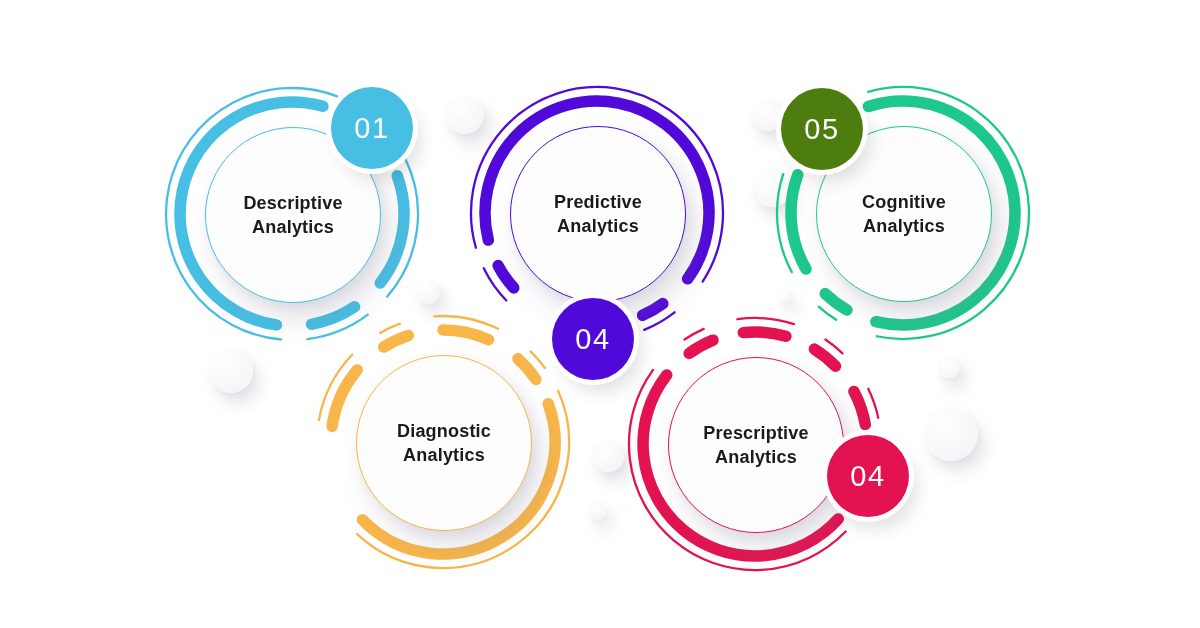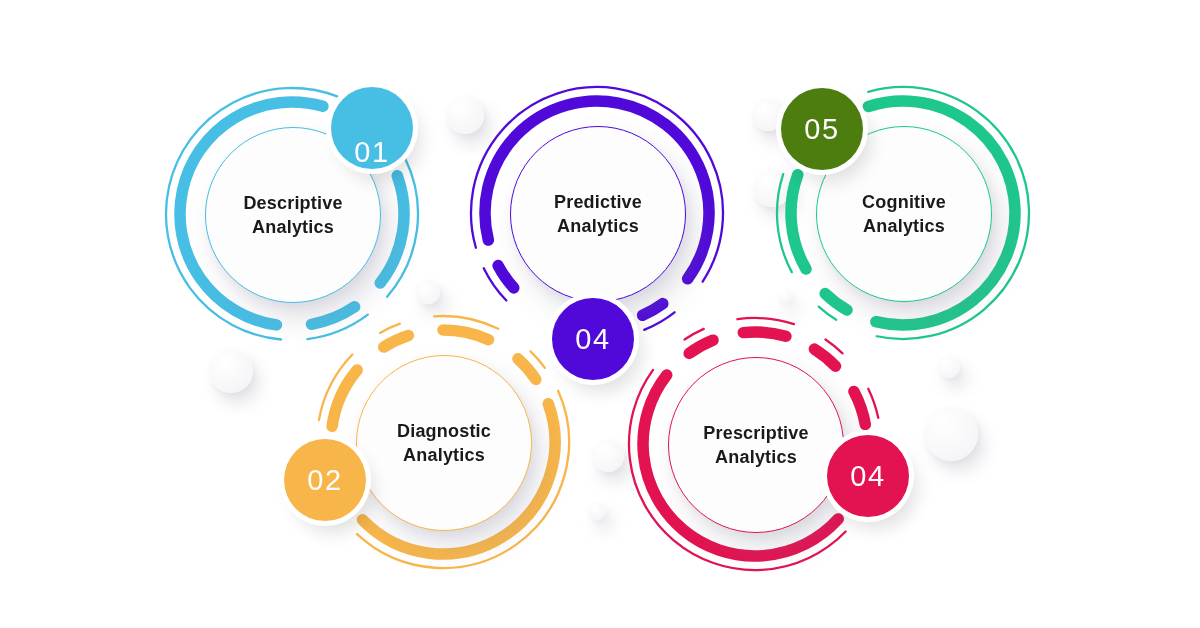--- a/index.html
+++ b/index.html
@@ -88,29 +88,26 @@
       <path d="M 836.23 319.85 A 126 126 0 0 1 818.69 306.64" fill="none" stroke="#1EC78C" stroke-width="2.3" stroke-linecap="round"></path>
       <path d="M 791.75 272.15 A 126 126 0 0 1 783.17 174.06" fill="none" stroke="#1EC78C" stroke-width="2.3" stroke-linecap="round"></path>
       <path d="M 868.39 106.48 A 112 112 0 1 1 875.90 321.67" fill="none" stroke="#1EC78C" stroke-width="11.5" stroke-linecap="round"></path>
       <path d="M 847.00 309.99 A 112 112 0 0 1 825.20 293.57" fill="none" stroke="#1EC78C" stroke-width="11.5" stroke-linecap="round"></path>
       <path d="M 806.01 269.00 A 112 112 0 0 1 797.75 174.69" fill="none" stroke="#1EC78C" stroke-width="11.5" stroke-linecap="round"></path>
     </svg>
 
   <div class="inner-circle" style="left: 205px; top: 127px; border-color: rgb(71, 190, 227);">
     <div class="inner-label">Descriptive Analytics</div>
   </div>
-  <div class="badge" style="left: 331px; top: 87px; background: rgb(71, 190, 227); align-items: flex-end;">
+  <div class="badge" style="left: 331px; top: 87px; background: rgb(71, 190, 227);">
     <span class="badge-number">01</span>
   </div>
 
   <div class="inner-circle" style="left: 356px; top: 355px; border-color: rgb(248, 182, 74);">
     <div class="inner-label">Diagnostic Analytics</div>
-  </div>
-  <div class="badge" style="left: 284px; top: 439px; background: rgb(248, 182, 74);">
-    <span class="badge-number">02</span>
   </div>
 
   <div class="inner-circle" style="left: 510px; top: 126px; border-color: rgb(80, 9, 217);">
     <div class="inner-label">Predictive Analytics</div>
   </div>
   <div class="badge" style="left: 552px; top: 298px; background: rgb(80, 9, 217);">
     <span class="badge-number">04</span>
   </div>
 
   <div class="inner-circle" style="left: 668px; top: 357px; border-color: rgb(227, 18, 80);">

